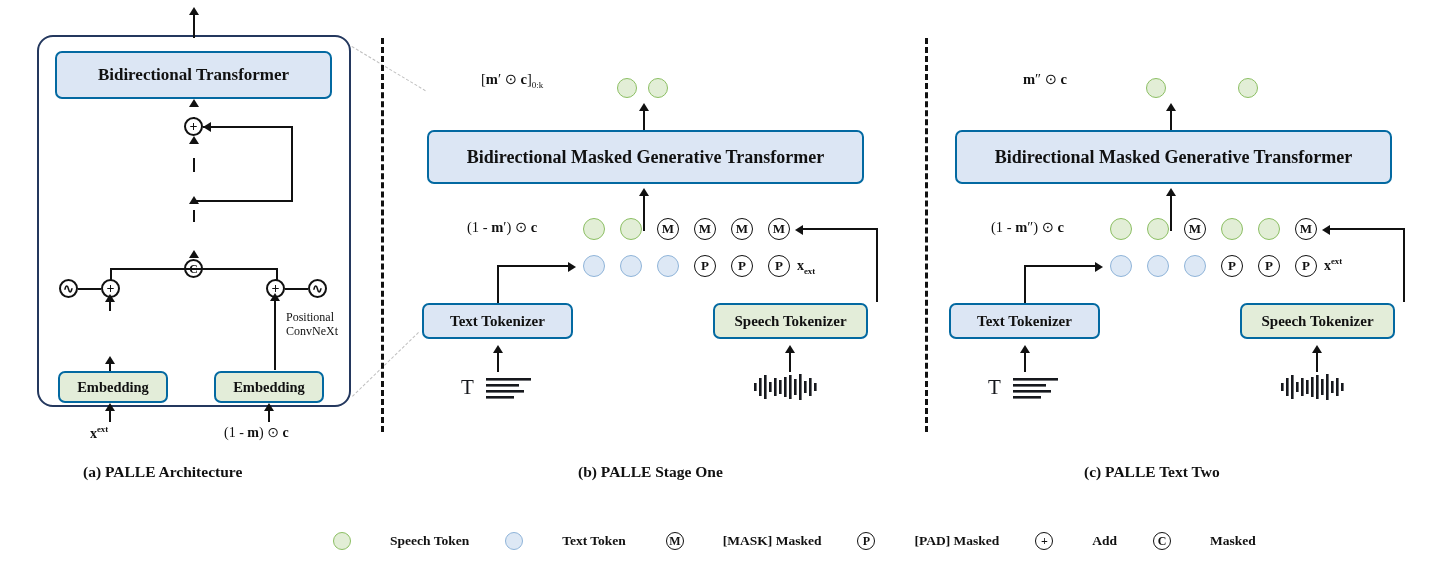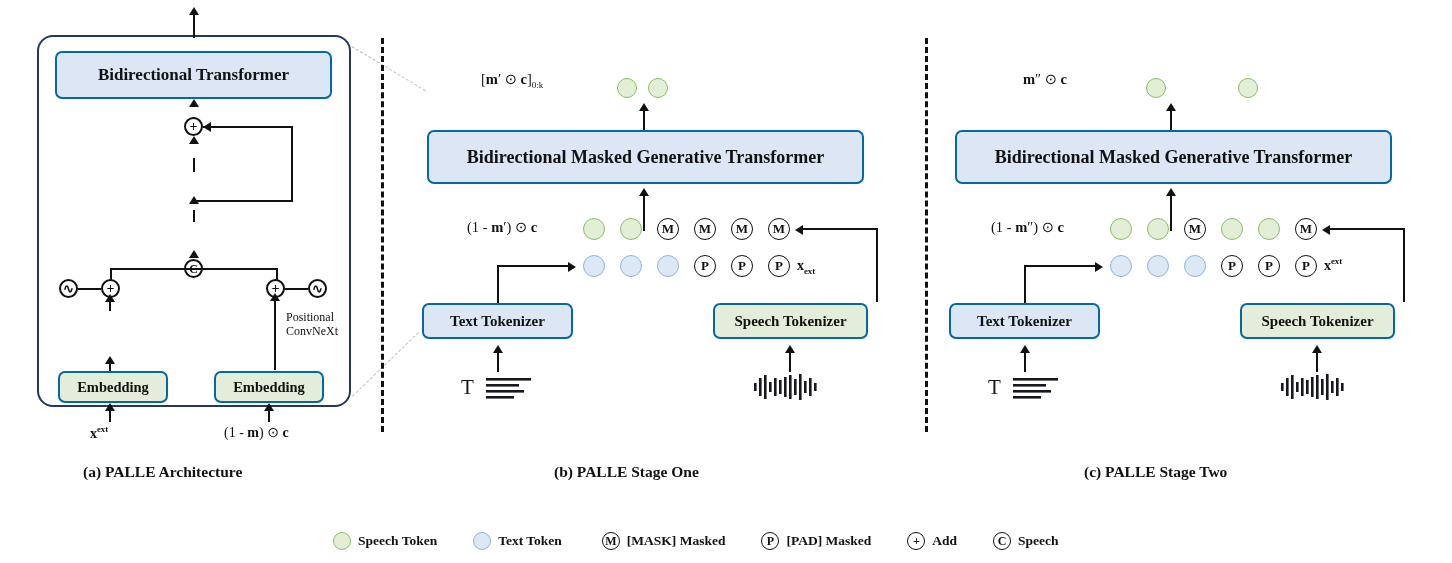--- a/index.html
+++ b/index.html
@@ -49,21 +49,21 @@
   .lbl{position:absolute;white-space:nowrap;}
   .caption{position:absolute;white-space:nowrap;font-weight:bold;font-size:15.5px;}
 
   
   .divider{position:absolute;width:0;border-left:3px dashed #111;}
   .zoomline{position:absolute;height:0;border-top:1.6px dashed #bfbfbf;
        transform-origin:0 0;}
 
   
   .legend{position:absolute;display:flex;align-items:center;}
-  .legend-item{display:flex;align-items:center;}
+  .legend-item{display:flex;align-items:center;gap:32px;}
   .legend-item .sw{width:18px;height:18px;border-radius:50%;box-sizing:border-box;
        display:flex;align-items:center;justify-content:center;
        font-size:12px;font-weight:600;}
   .legend-item .lt{font-weight:bold;font-size:13.5px;margin-left:7px;white-space:nowrap;}
   .sw.speech{background:#e2eed6;border:1.6px solid #8cbf63;}
   .sw.text{background:#dde8f5;border:1.6px solid #8fb4d9;}
   .sw.glyph{background:#fff;border:1.6px solid #111;}
 
   sub,sup{font-size:0.62em;}
 </style>
@@ -210,21 +210,21 @@
       <rect x="30" y="4" width="2.6" height="20"></rect>
       <rect x="35" y="2" width="2.6" height="24"></rect>
       <rect x="40" y="6" width="2.6" height="16"></rect>
       <rect x="45" y="1" width="2.6" height="26"></rect>
       <rect x="50" y="8" width="2.6" height="12"></rect>
       <rect x="55" y="5" width="2.6" height="18"></rect>
       <rect x="60" y="10" width="2.6" height="8"></rect>
     </g>
   </svg>
 
-  <div class="caption" style="left:554px;top:463px;">(b)  PALLE Stage One</div>
+  <div class="caption" style="left:578px;top:463px;">(b)  PALLE Stage One</div>
 
   <div class="lbl" style="left:1023px;top:71px;font-size:14.5px;"><b>m</b>″ ⊙ <b>c</b></div>
 
   <div class="tok speech" style="left:1146px;top:78px;width:20px;height:20px;"></div>
   <div class="tok speech" style="left:1238px;top:78px;width:20px;height:20px;"></div>
 
   <div class="vline" style="left:1170px;top:110px;height:22px;"></div>
   <div class="arrow-up" style="left:1166px;top:103px;"></div>
 
   <div class="box blue" style="left:955px;top:130px;width:437px;height:54px;font-size:18px;">Bidirectional Masked Generative Transformer</div>
@@ -285,21 +285,21 @@
       <rect x="30" y="4" width="2.6" height="20"></rect>
       <rect x="35" y="2" width="2.6" height="24"></rect>
       <rect x="40" y="6" width="2.6" height="16"></rect>
       <rect x="45" y="1" width="2.6" height="26"></rect>
       <rect x="50" y="8" width="2.6" height="12"></rect>
       <rect x="55" y="5" width="2.6" height="18"></rect>
       <rect x="60" y="10" width="2.6" height="8"></rect>
     </g>
   </svg>
 
-  <div class="caption" style="left:1084px;top:463px;">(c)  PALLE Stage Two</div>
+  <div class="caption" style="left:1084px;top:463px;">(c)  PALLE Text Two</div>
 
   <div class="legend" style="left:333px;top:532px;">
     <div class="legend-item" style="margin-right:36px;">
       <span class="sw speech"></span>
       <span class="lt">Speech Token</span>
     </div>
     <div class="legend-item" style="margin-right:40px;">
       <span class="sw text"></span>
       <span class="lt">Text Token</span>
     </div>
@@ -310,17 +310,17 @@
     <div class="legend-item" style="margin-right:36px;">
       <span class="sw glyph">P</span>
       <span class="lt">[PAD] Masked</span>
     </div>
     <div class="legend-item" style="margin-right:36px;">
       <span class="sw glyph">+</span>
       <span class="lt">Add</span>
     </div>
     <div class="legend-item">
       <span class="sw glyph">C</span>
-      <span class="lt">Speech</span>
+      <span class="lt">Masked</span>
     </div>
   </div>
 
 </div>
 
 </body></html>

